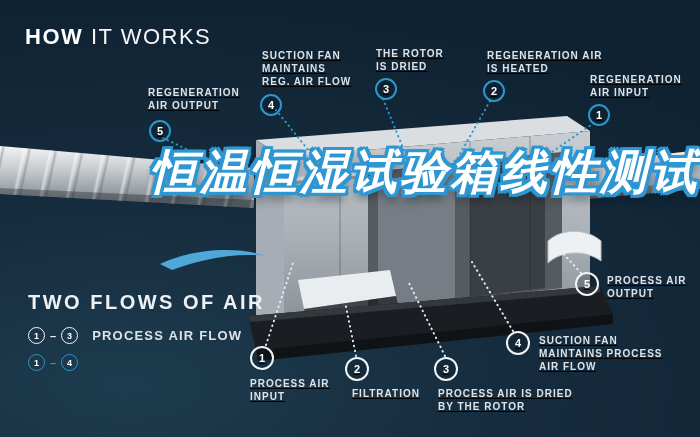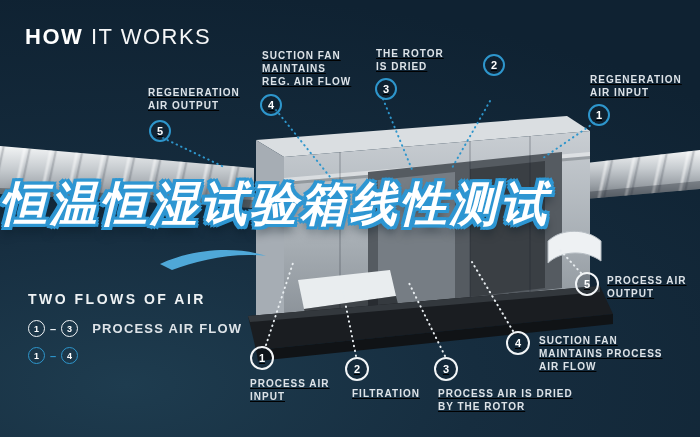--- a/index.html
+++ b/index.html
@@ -47,49 +47,48 @@
   .c-pro1{left:250px;top:346px;} .c-pro1 .callout-label{margin-top:7px;}
   .c-pro2{left:345px;top:357px;} .c-pro2 .callout-label{margin:6px 0 0 7px;}
   .c-pro3{left:434px;top:357px;} .c-pro3 .callout-label{margin:6px 0 0 4px;}
   .c-pro4{left:506px;top:331px;} .c-pro4 .callout-label{margin:3px 0 0 9px;}
   .c-pro5{left:575px;top:272px;} .c-pro5 .callout-label{margin:2px 0 0 8px;}
   .c-pro4 .badge,.c-pro5 .badge,.c-pro1 .badge,.c-pro2 .badge,.c-pro3 .badge{width:24px;height:24px;}
 
   
   .legend{position:absolute;left:28px;top:291px;z-index:4;}
   .legend-heading{
-    font-size:14px;font-weight:600;letter-spacing:2.5px;color:#eef2f4;
-    text-transform:uppercase;margin-bottom:13px;white-space:nowrap;
+    font-size:20px;font-weight:600;letter-spacing:2.5px;color:#eef2f4;
+    text-transform:uppercase;margin-bottom:13px;white-space:nowrap;text-align:right;
   }
   .legend-row{display:flex;align-items:center;margin-bottom:10px;}
   .lcircle{
     width:17px;height:17px;border-radius:50%;box-sizing:border-box;
     display:flex;align-items:center;justify-content:center;
     font-size:9px;font-weight:700;color:#ffffff;
   }
   .lc-white{border:1.6px solid #f2f5f7;}
   .lc-blue{border:1.6px solid #2e96cc;}
   .ldash{margin:0 5px;font-weight:700;font-size:11px;}
   .ld-white{color:#f2f5f7;} .ld-blue{color:#2e96cc;}
   .legend-label{
     margin-left:14px;font-size:13px;font-weight:700;letter-spacing:1.2px;
     color:#dde3e8;text-transform:uppercase;white-space:nowrap;
   }
 
   
   .headline{
     position:absolute;left:0;top:149px;width:700px;z-index:6;
-    text-align:left;font-weight:900;font-style:italic;
+    text-align:right;font-weight:900;font-style:italic;
     font-size:47px;line-height:46px;letter-spacing:3px;color:#ffffff;
     text-shadow:
       3px 0 0 #2e96d2,-3px 0 0 #2e96d2,0 3px 0 #2e96d2,0 -3px 0 #2e96d2,
       2px 2px 0 #2e96d2,-2px 2px 0 #2e96d2,2px -2px 0 #2e96d2,-2px -2px 0 #2e96d2,
       3px 3px 0 #2e96d2,-3px -3px 0 #2e96d2,3px -3px 0 #2e96d2,-3px 3px 0 #2e96d2,
       0 7px 10px rgba(6,20,30,0.55);
-    margin-top: 32px;
   }
 </style>
 </head>
 <body>
 
 <div class="stage">
 
   <svg class="illus" viewBox="0 0 700 437">
     <defs>
       <linearGradient id="ductGrad" x1="0" y1="0" x2="0" y2="1">
@@ -187,20 +186,22 @@
     </div>
   </div>
   <div class="callout col c-reg3">
     <div class="callout-label">THE ROTOR
 IS DRIED</div>
     <div class="badge badge-blue">
       <span>3</span>
     </div>
   </div>
   <div class="callout col c-reg2">
+    <div class="callout-label">REGENERATION AIR
+IS HEATED</div>
     <div class="badge badge-blue">
       <span>2</span>
     </div>
   </div>
   <div class="callout col c-reg1">
     <div class="callout-label">REGENERATION
 AIR INPUT</div>
     <div class="badge badge-blue">
       <span>1</span>
     </div>

